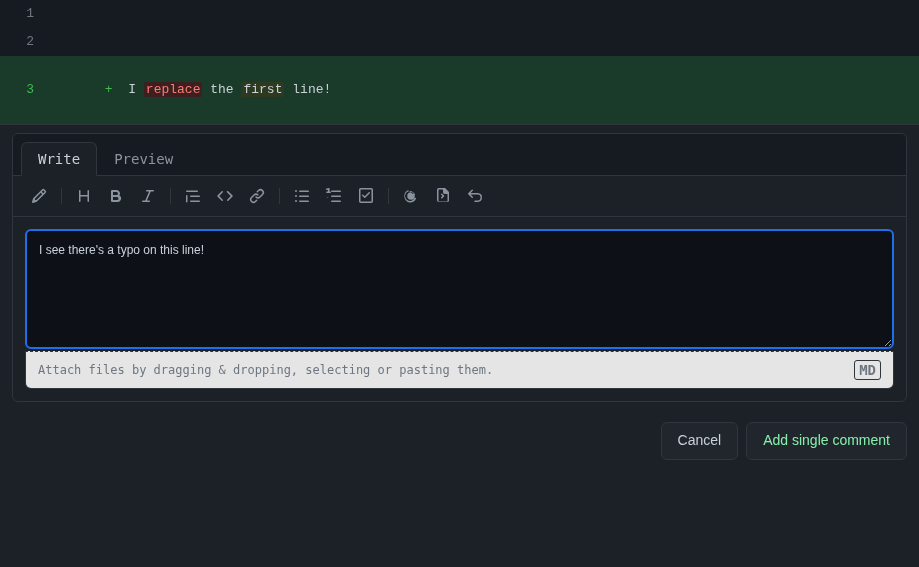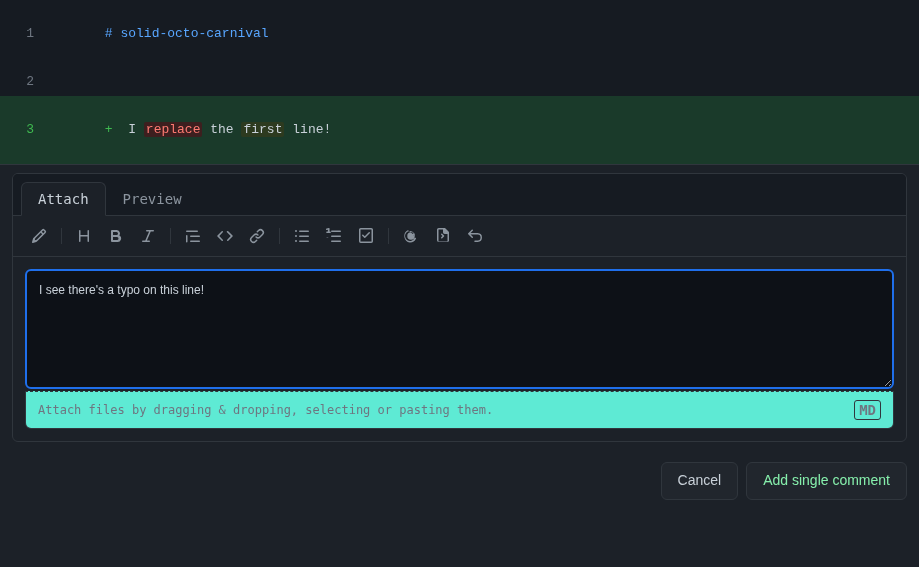--- a/index.html
+++ b/index.html
@@ -146,21 +146,21 @@
       color: #c9d1d9;
       font-family: -apple-system, BlinkMacSystemFont, 'Segoe UI', sans-serif;
       font-size: 12px;
       padding: 10px 12px;
       resize: vertical;
       outline: none;
       line-height: 1.5;
     }
 
     .attach-bar {
-      background: #5eead4;
+      background: #e5e5e5;
       border: 1px solid #30363d;
       border-top: 1px dashed #30363d;
       border-radius: 0 0 6px 6px;
       padding: 8px 12px;
       display: flex;
       justify-content: space-between;
       align-items: center;
       font-size: 12px;
       color: #6e7681;
       margin-top: -2px;
@@ -220,42 +220,39 @@
       fill: currentColor;
     }
   </style>
 </head>
 <body>
 
 <div class="code-area">
 
   <div class="code-line line-normal">
     <span class="line-number">1</span>
-    <span class="line-content">
-      <span class="kw-hash">#</span> <span class="kw-solid">solid-octo-carnival</span>
-    </span>
   </div>
 
   <div class="code-line line-normal">
     <span class="line-number">2</span>
     <span class="line-content"></span>
   </div>
 
   <div class="code-line line-added">
     <span class="line-number">3</span>
     <span class="line-content">
       <span class="plus">+</span>  I <span class="kw-replace">replace</span> the <span class="kw-first">first</span> line!
     </span>
   </div>
 </div>
 
 <div class="comment-panel">
 
   <div class="tabs">
-    <div class="tab active">Attach</div>
+    <div class="tab active">Write</div>
     <div class="tab">Preview</div>
   </div>
 
   <div class="toolbar">
 
     <button class="toolbar-btn" title="Attach image">
       <svg class="icon-svg" viewBox="0 0 16 16">
         <path d="M11.013 1.427a1.75 1.75 0 0 1 2.474 0l1.086 1.086a1.75 1.75 0 0 1 0 2.474l-8.61 8.61c-.21.21-.47.364-.756.445l-3.251.93a.75.75 0 0 1-.927-.928l.929-3.25c.081-.286.235-.547.445-.758l8.61-8.61Zm1.414 1.06a.25.25 0 0 0-.354 0L10.811 3.75l1.439 1.44 1.263-1.263a.25.25 0 0 0 0-.354l-1.086-1.086ZM11.189 6.25 9.75 4.81 4.286 10.273l-.55 1.927 1.927-.55 5.526-5.4Z"></path>
       </svg>
     </button>

